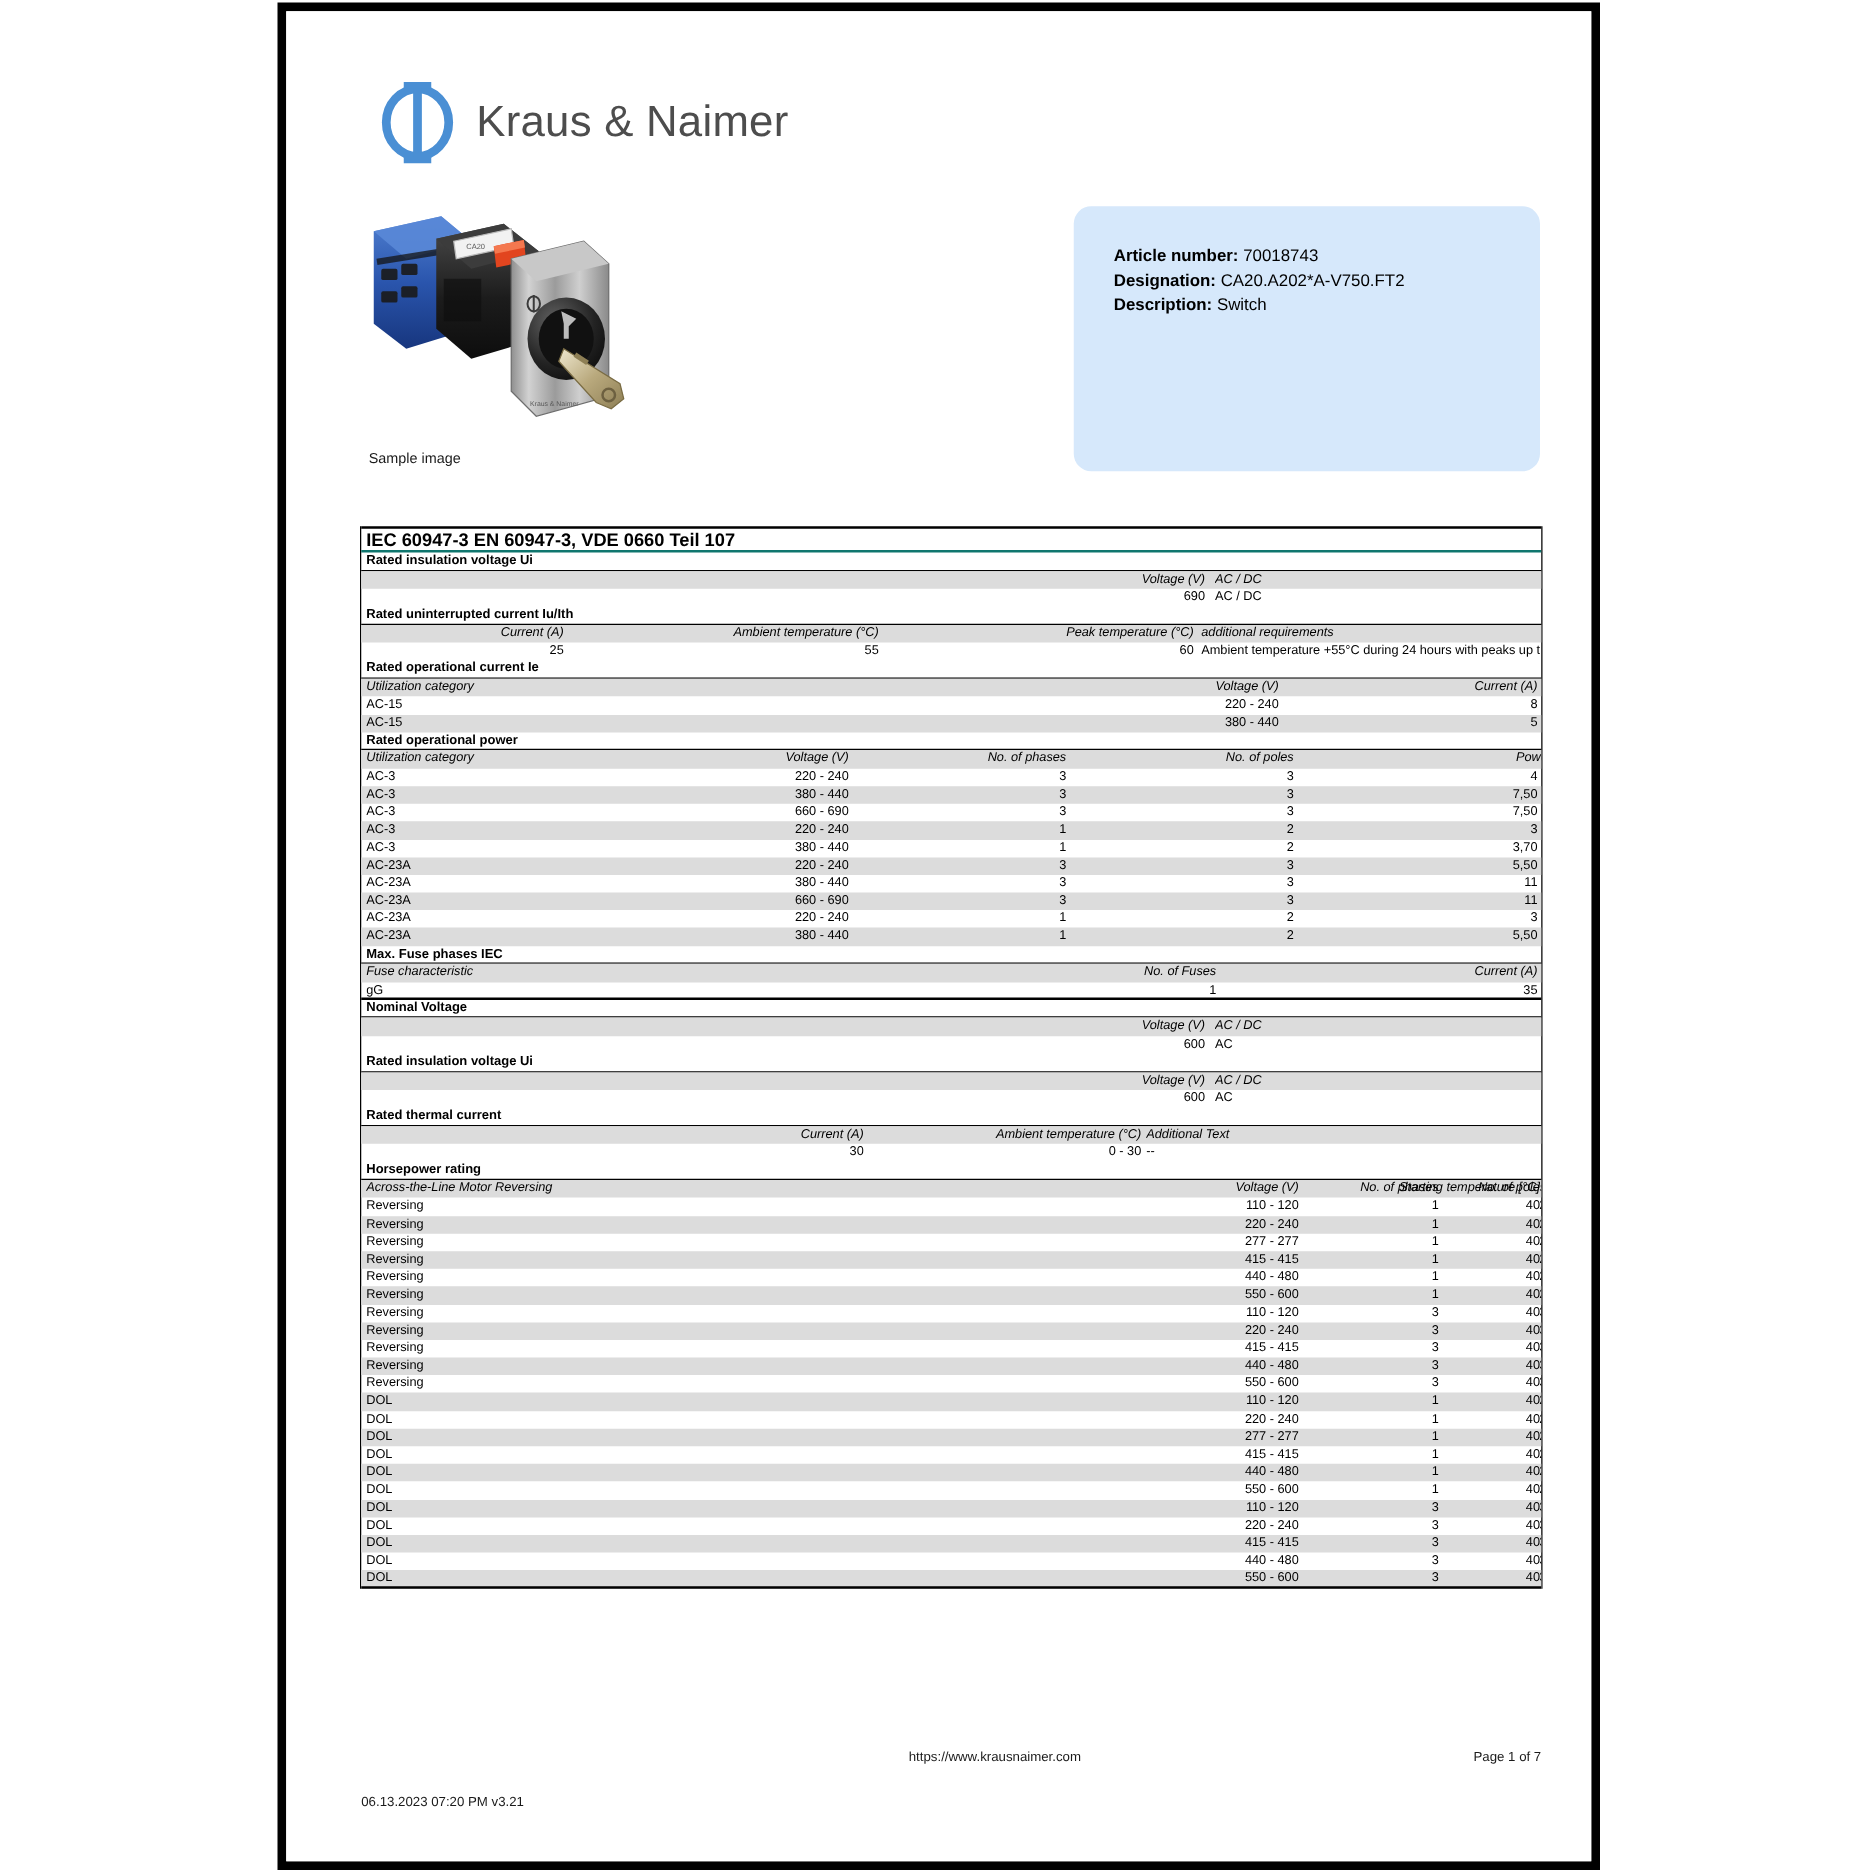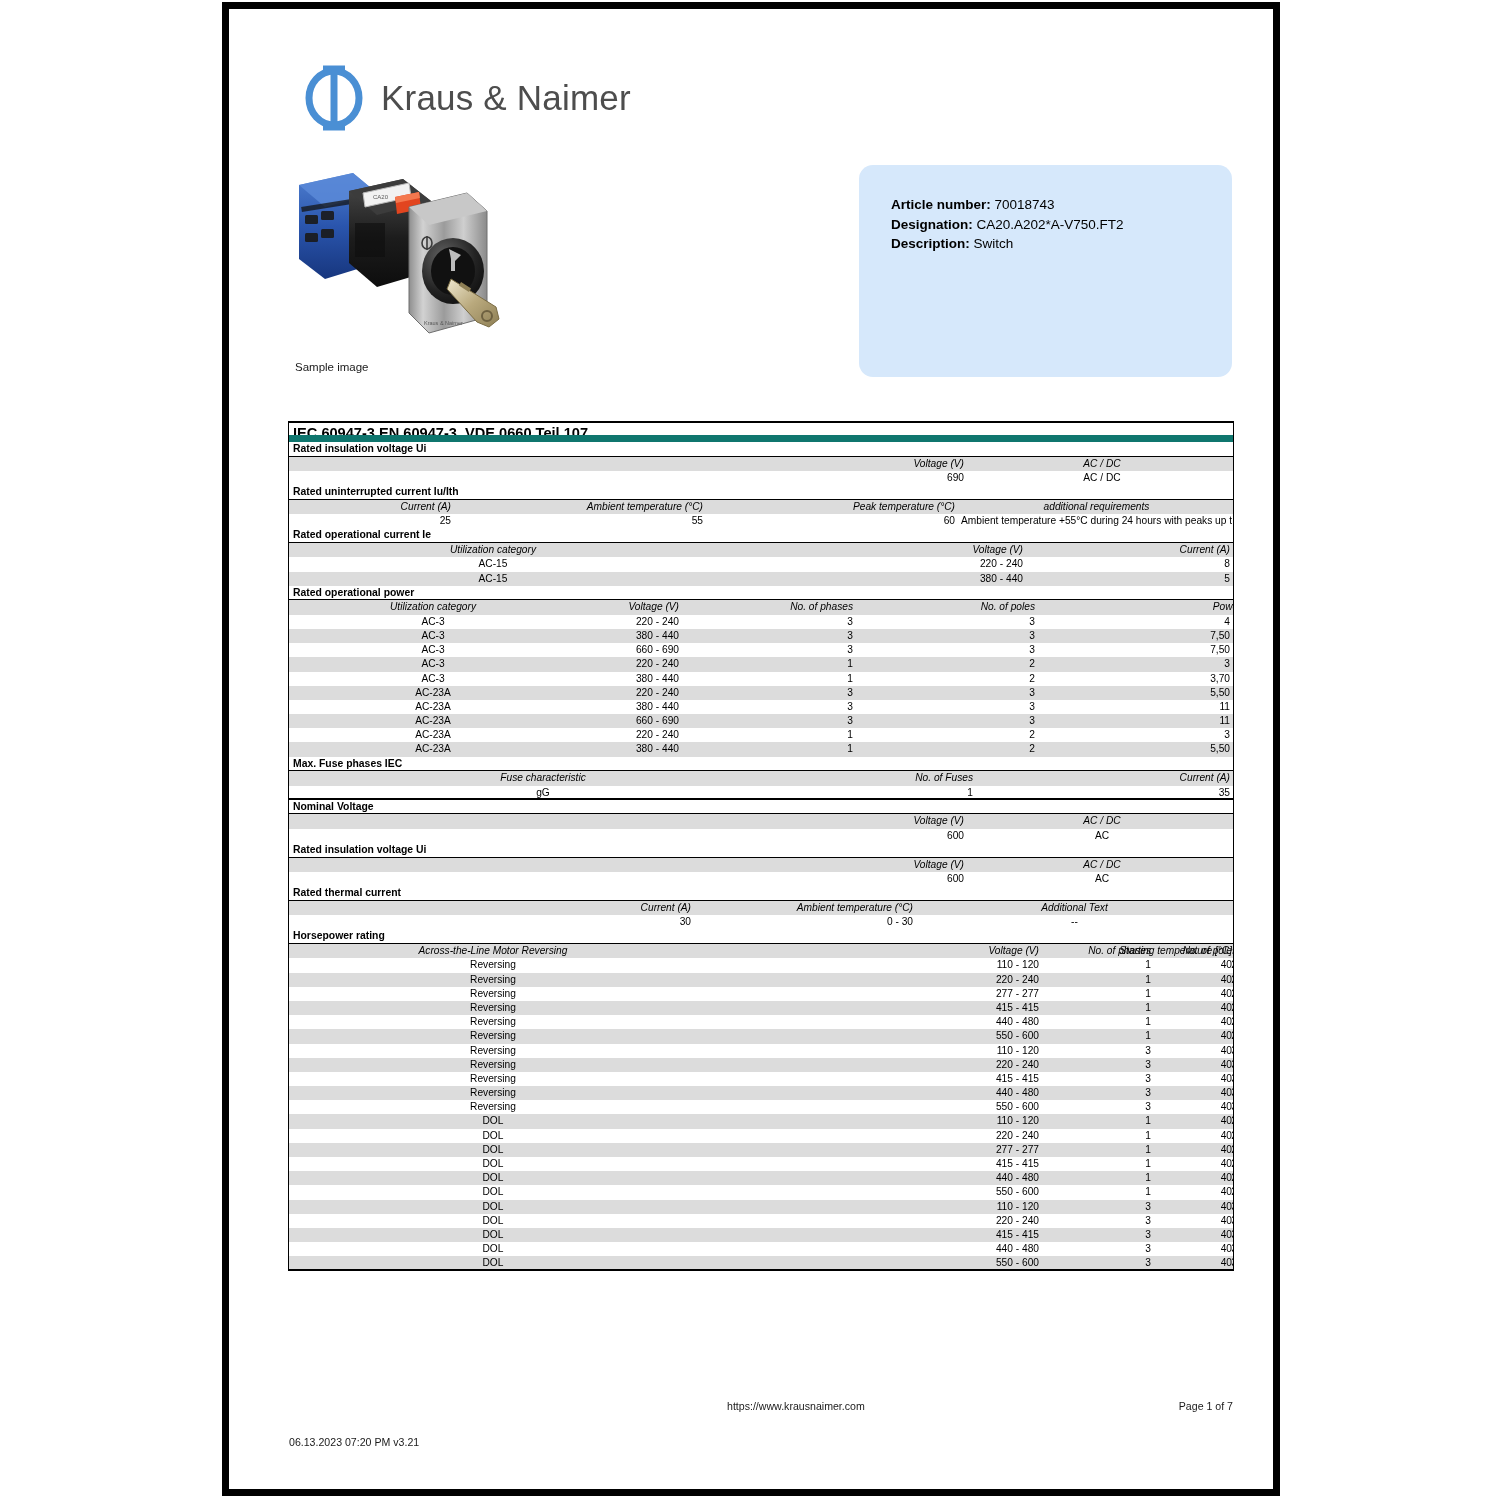--- a/index.html
+++ b/index.html
@@ -107,21 +107,21 @@
     box-sizing: border-box;
     overflow: hidden;
     white-space: nowrap;
   }
   .std-title {
     height: 21px;
     line-height: 20px;
     font-size: 14.6px;
     font-weight: bold;
     border-top: 2px solid #000;
-    border-bottom: 7px solid #0f766e;
+    border-bottom: 2px solid #0f766e;
     padding-left: 4px;
   }
   .grp {
     height: 14.5px;
     line-height: 14px;
     font-size: 10.4px;
     font-weight: bold;
     border-bottom: 1px solid #000;
     padding-left: 4px;
   }
@@ -135,21 +135,21 @@
   .lastrow { border-bottom: 2px solid #000; }
 
   .c {
     position: absolute;
     top: 0;
     height: 100%;
     overflow: hidden;
     white-space: nowrap;
   }
   .ra { text-align: right; }
-  .la { text-align: center; }
+  .la { text-align: left; }
 
   
   .foot {
     position: absolute;
     top: 1391px;
     font-size: 10.6px;
     color: #1a1a1a;
     white-space: nowrap;
   }
   .foot-l { left: 60px; margin-top: 36px; }

